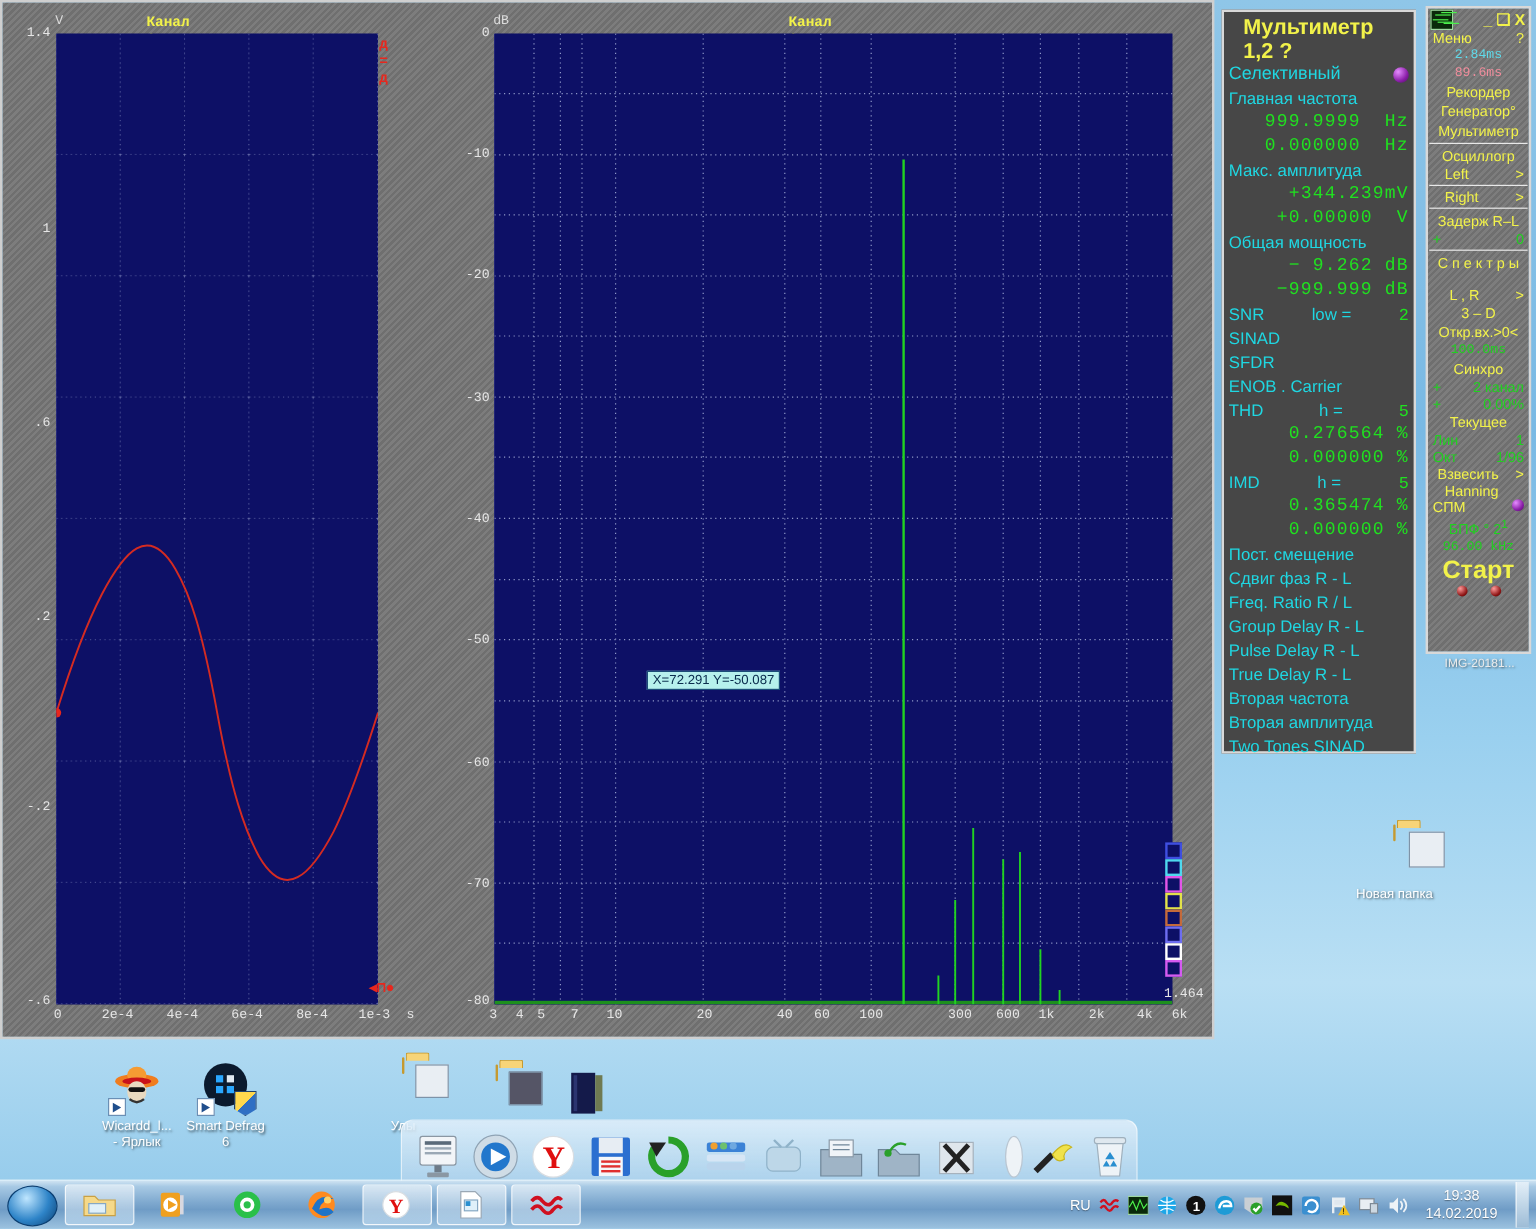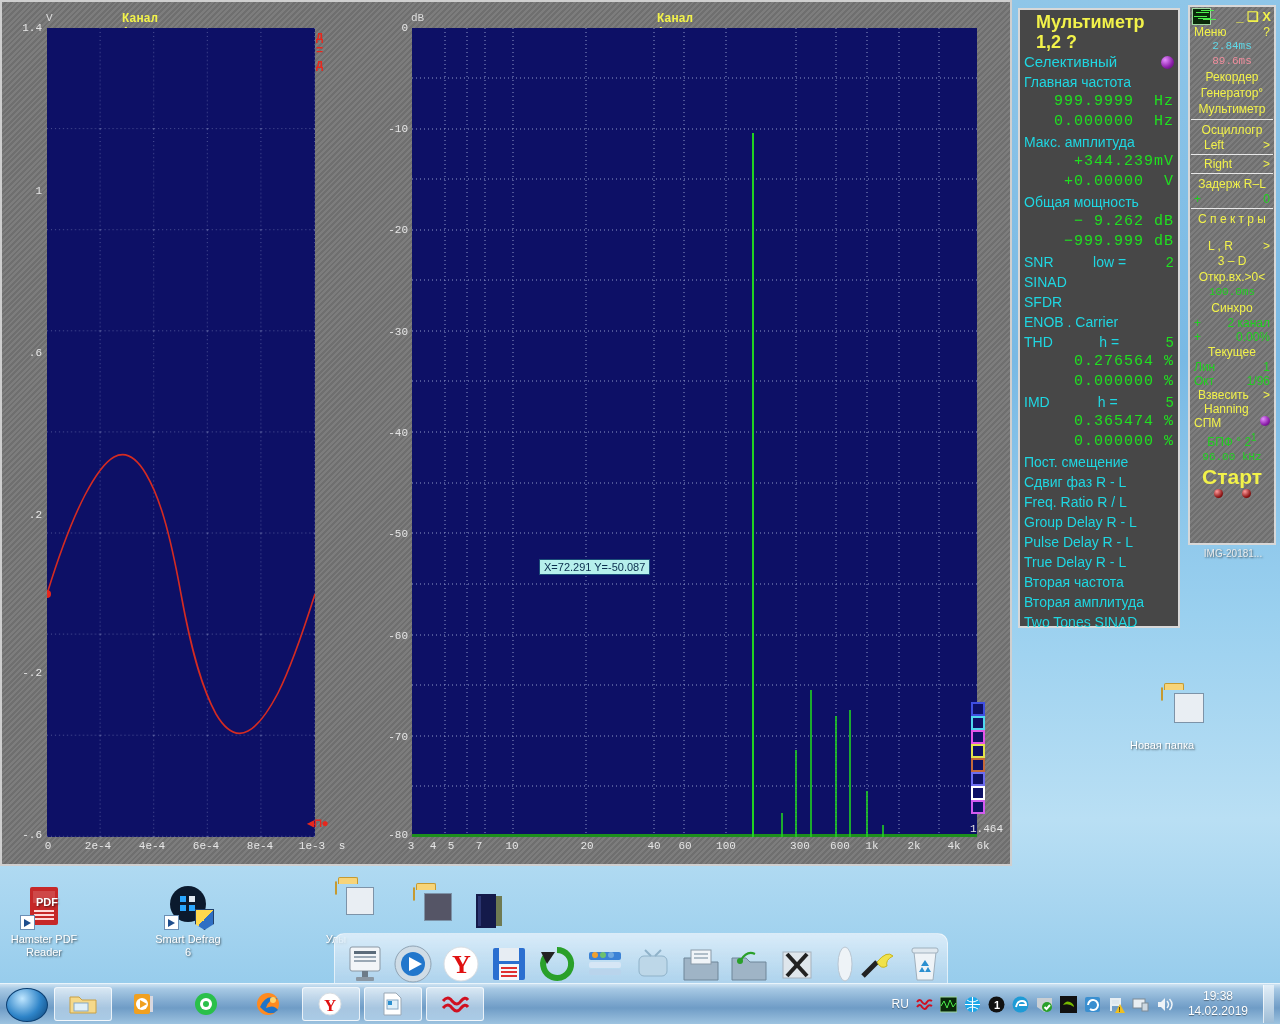--- a/index.html
+++ b/index.html
@@ -94,36 +94,36 @@
   #clock{color:#fff;font-size:12px;line-height:15px;text-align:center;
     text-shadow:0 1px 1px #00000066;padding:0 8px;}
   #showdesk{width:10px;height:38px;background:linear-gradient(180deg,#e3eff8,#9dbcd6);
     border-left:1px solid #ffffffaa;}
 </style>
 </head>
 <body>
 
 <div id="desktop">
 
-  <div class="desk-icon" style="left:2px;top:882px;">
+
+  <div class="desk-icon" style="left:72px;top:882px;">
     <span class="glyph">
       <svg width="48" height="48" viewBox="0 0 48 48">
-        <rect x="10" y="5" width="28" height="38" rx="2" fill="#c62828"></rect>
-        <rect x="13" y="9" width="22" height="12" fill="#ffffff" opacity=".15"></rect>
-        <text x="16" y="24" font-family="Liberation Sans" font-size="11" fill="#fff" font-weight="bold">PDF</text>
-        <rect x="14" y="28" width="20" height="2" fill="#ffd9d9"></rect>
-        <rect x="14" y="32" width="20" height="2" fill="#ffd9d9"></rect>
-        <rect x="14" y="36" width="20" height="2" fill="#ffd9d9"></rect>
+        <ellipse cx="24" cy="19" rx="18" ry="6" fill="#f07c1e"></ellipse>
+        <ellipse cx="24" cy="14" rx="8" ry="7" fill="#f59b33"></ellipse>
+        <ellipse cx="24" cy="19" rx="12" ry="3" fill="#c8121a"></ellipse>
+        <ellipse cx="24" cy="28" rx="8" ry="9" fill="#e8d9c0"></ellipse>
+        <rect x="17" y="24" width="14" height="4" rx="2" fill="#111"></rect>
+        <path d="M18 34 q6 5 12 0" stroke="#333" stroke-width="2" fill="none"></path>
       </svg>
       <span class="shortcut-arrow"></span>
     </span>
-    <span>Hamster PDF</span><br>
-    <span>Reader</span>
-  </div>
-
+    <span>Wicardd_l...</span><br>
+    <span>- Ярлык</span>
+  </div>
 
   <div class="desk-icon" style="left:146px;top:882px;">
     <span class="glyph">
       <svg width="48" height="48" viewBox="0 0 48 48">
         <circle cx="24" cy="22" r="18" fill="#0b1a2e"></circle>
         <rect x="16" y="14" width="6" height="6" fill="#2aa7ff"></rect>
         <rect x="25" y="14" width="6" height="6" fill="#dfe9f2"></rect>
         <rect x="16" y="23" width="6" height="6" fill="#2aa7ff"></rect>
         <rect x="25" y="23" width="6" height="6" fill="#2aa7ff"></rect>
       </svg>

